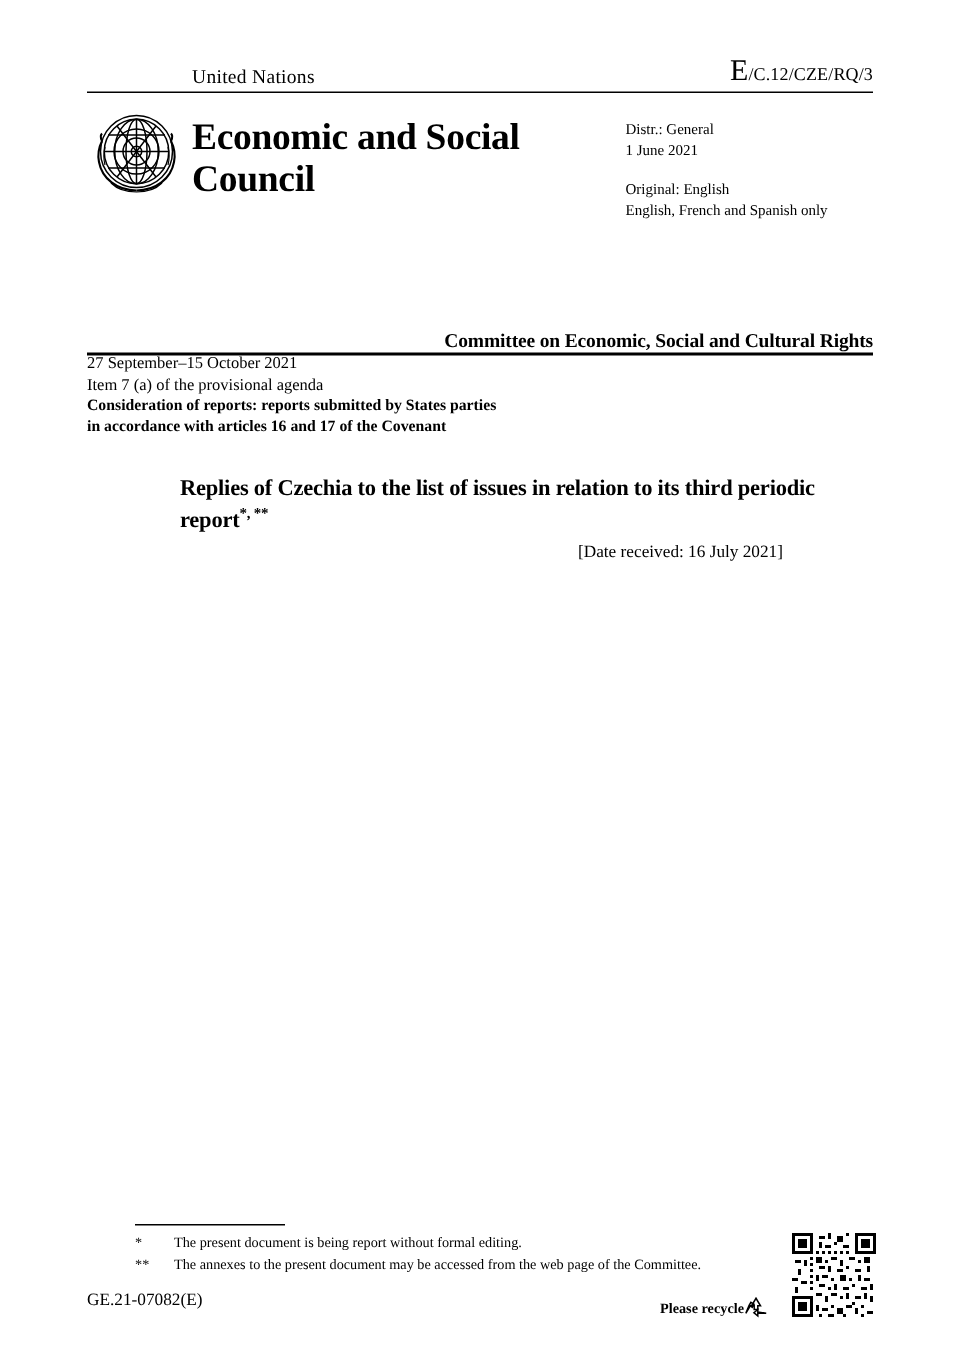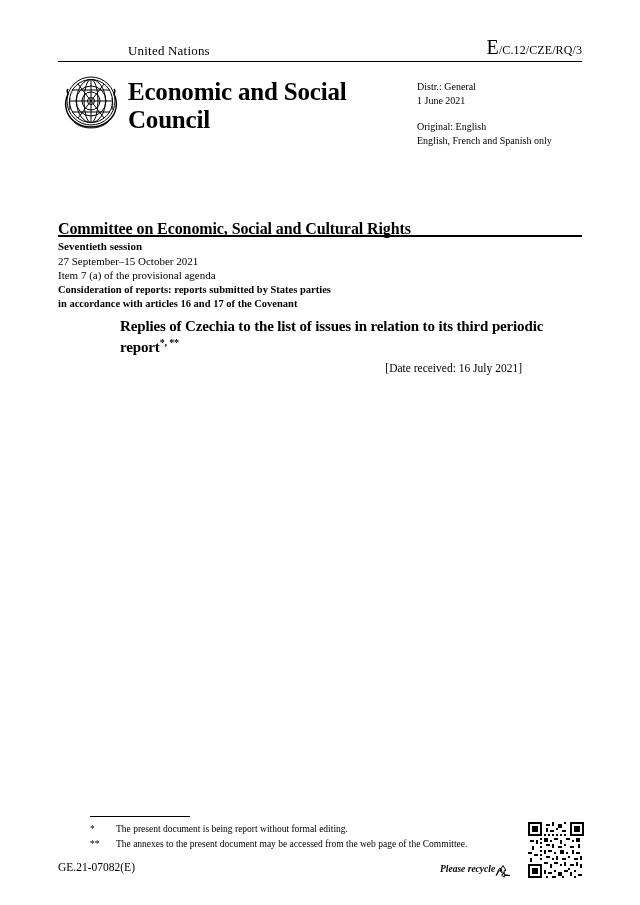--- a/index.html
+++ b/index.html
@@ -94,22 +94,23 @@
   .committee {
     position: absolute;
     left: 58px;
     top: 218px;
     width: 524px;
     font-size: 11.5px;
     line-height: 1.32;
   }
   .committee .l1 {
     font-weight: bold;
-    font-size: 16px;
+    font-size: 13px;
     letter-spacing: -0.1px;
+    text-align: right;
   }
   .committee .l2 {
     font-weight: bold;
     font-size: 11px;
   }
   .committee .l3, .committee .l4 {
     font-size: 11px;
   }
   .committee .l5, .committee .l6 {
     font-weight: bold;
@@ -172,23 +173,23 @@
     position: absolute;
     left: 58px;
     top: 861px;
     font-size: 11.5px;
   }
   .recycle {
     position: absolute;
     left: 440px;
     top: 864px;
     font-size: 9.5px;
-    font-style: italic;
     font-weight: bold;
     display: flex;
+    align-items: center;
     gap: 0;
   }
   .qr {
     position: absolute;
     right: 56px;
     top: 822px;
     width: 56px;
     height: 56px;
   }
   .qr svg { display: block; }
@@ -243,21 +244,20 @@
         <div>Original: English</div>
         <div>English, French and Spanish only</div>
       </div>
     </div>
 
     <div class="masthead-bottom-rule"></div>
   </div>
 
   <div class="committee">
     <div class="l1">Committee on Economic, Social and Cultural Rights</div>
-    <div class="l2">Seventieth session</div>
     <div class="l3">27 September–15 October 2021</div>
     <div class="l4">Item 7 (a) of the provisional agenda</div>
     <div class="l5">Consideration of reports: reports submitted by States parties</div>
     <div class="l6">in accordance with articles 16 and 17 of the Covenant</div>
   </div>
 
   <div class="doc-title">
     <span>Replies of Czechia to the list of issues in relation to its third periodic report</span><sup>*, **</sup>
   </div>
 

